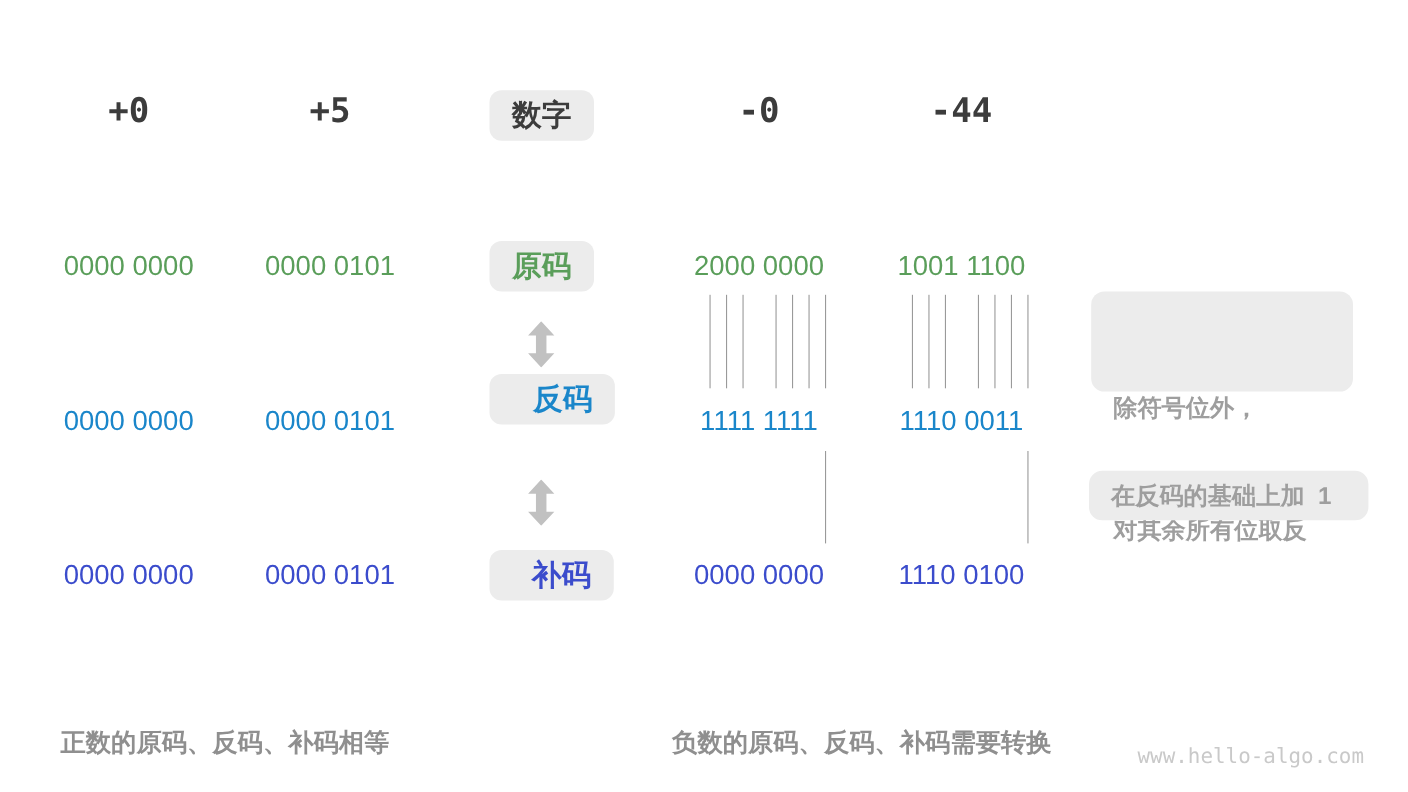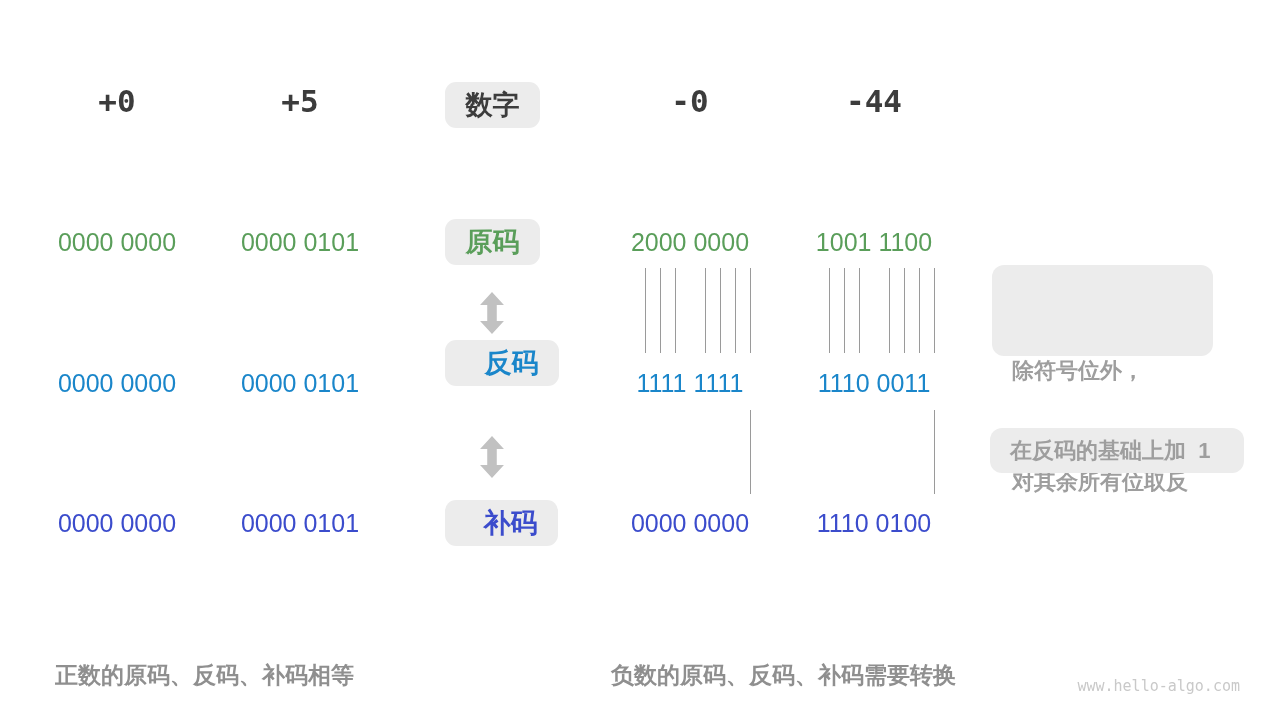--- a/index.html
+++ b/index.html
@@ -41,34 +41,34 @@
   .single-line { position:absolute; width:1px; background:#9a9a9a; }
 
   
   .updown { position:absolute; left:479px; width:26px; height:42px; }
 
   
   .note {
     position:absolute; background:#ececec; border-radius:12px;
     color:#9e9e9e; font-weight:bold; font-size:22px; white-space:pre;
   }
-  .note-invert { left:992px; top:265px; width:221px; height:91px;
+  .note-invert { left:992px; top:265px; width:238px; height:91px;
     padding:13px 0 12px 20px; line-height:37px; box-sizing:border-box; }
   .note-addone { left:990px; top:428px; width:254px; height:45px;
     line-height:45px; padding-left:20px; box-sizing:border-box; }
 
   
   .caption {
     position:absolute; top:616px; color:#8f8f8f;
     font-weight:bold; font-size:23px; line-height:26px;margin-top:46px;
   }
 
   .watermark {
     position:absolute; top:677px; right:40px; color:#c9c9c9;
-    font-family:"DejaVu Sans Mono", monospace; font-size:15px;
+    font-family:"DejaVu Sans Mono", monospace; font-size:19px;
   }
 </style>
 </head>
 <body>
 
 <div class="canvas">
 
   <div class="hdr" style="left:117px;">+0</div>
   <div class="hdr" style="left:300px;">+5</div>
   <div class="hdr" style="left:690px;">-0</div>

